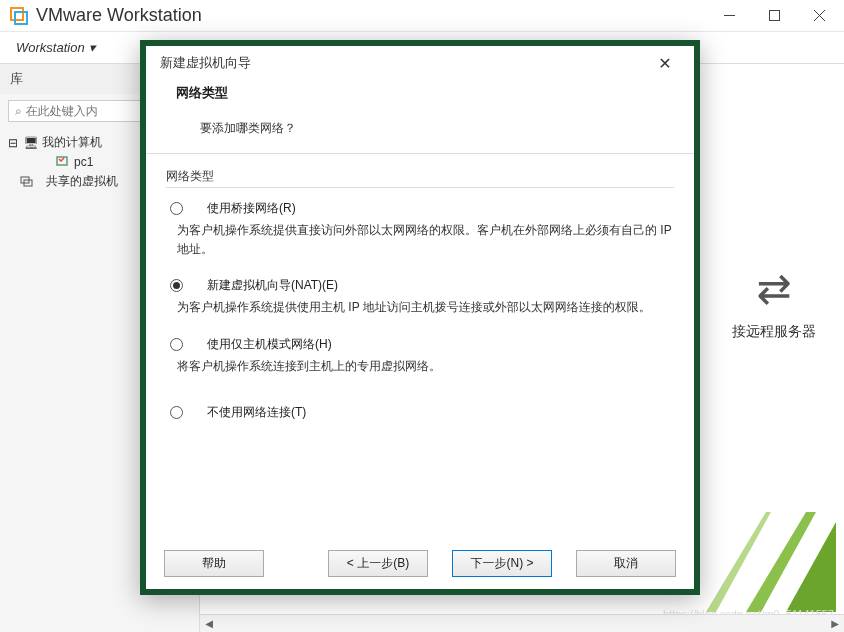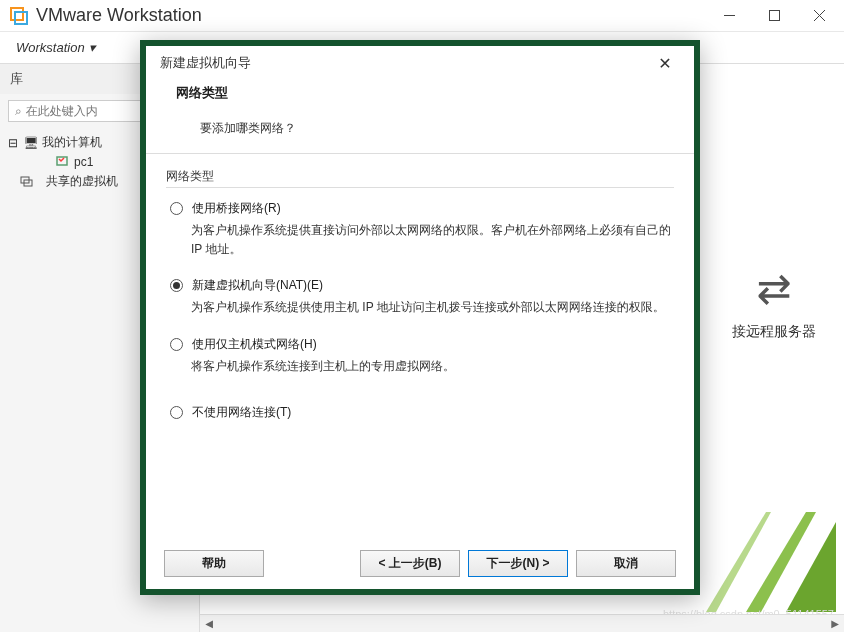--- a/index.html
+++ b/index.html
@@ -40,26 +40,26 @@
     
     .dialog-overlay { position: absolute; left: 140px; top: 40px; width: 560px; height: 555px; background: #fff; border: 6px solid #14532d; box-shadow: 0 5px 25px rgba(0,0,0,0.3); display: flex; flex-direction: column; }
     .dialog-title { height: 34px; display: flex; align-items: center; padding: 0 14px; font-size: 13px; color: #333; }
     .dialog-close { margin-left: auto; width: 30px; text-align: center; font-size: 16px; cursor: default; }
     .dialog-header { padding: 4px 30px 16px; border-bottom: 1px solid #ddd; }
     .dialog-heading { font-size: 13px; font-weight: bold; color: #222; }
     .dialog-subheading { font-size: 12px; color: #333; margin-left: 24px; margin-top: 18px; font-family: Liberation Serif, serif; }
     .dialog-body { flex: 1; padding: 14px 20px; font-size: 12px; color: #333; }
     .fieldset-label { font-size: 12px; color: #333; margin-bottom: 2px; }
     .fieldset-line { height: 1px; background: #ddd; margin-bottom: 12px; }
-    .radio-option { display: flex; align-items: flex-start; gap: 9px; margin-bottom: 4px; margin-left: 4px; }
+    .radio-option { display: flex; align-items: flex-start; gap: 24px; margin-bottom: 4px; margin-left: 4px; }
     .radio { width: 13px; height: 13px; border: 1px solid #555; border-radius: 50%; margin-top: 2px; position: relative; flex-shrink: 0; }
     .radio.checked::after { content: ''; position: absolute; width: 7px; height: 7px; background: #333; border-radius: 50%; top: 2px; left: 2px; }
     .radio-label { font-size: 12px; color: #222; }
-    .radio-desc { font-size: 12px; color: #333; margin-left: 25px; margin-bottom: 18px; line-height: 1.6; }
-    .dialog-footer { padding: 12px 18px; display: flex; gap: 8px; border-top: 0; font-weight: bold; }
+    .radio-desc { font-size: 12px; color: #333; margin-left: 11px; margin-bottom: 18px; line-height: 1.6; }
+    .dialog-footer { padding: 12px 18px; display: flex; gap: 24px; border-top: 0; }
     .dlg-btn { padding: 4px 0; font-size: 12px; background: linear-gradient(#f8f8f8, #e8e8e8); border: 1px solid #aaa; min-width: 100px; text-align: center; color: #222; }
     .dlg-btn.primary { border: 1px solid #0078d7; }
     .spacer { flex: 1; }
   </style>
 </head>
 <body>
 
 <div class="titlebar">
   <span class="app-icon">
     <svg viewBox="0 0 18 18">

